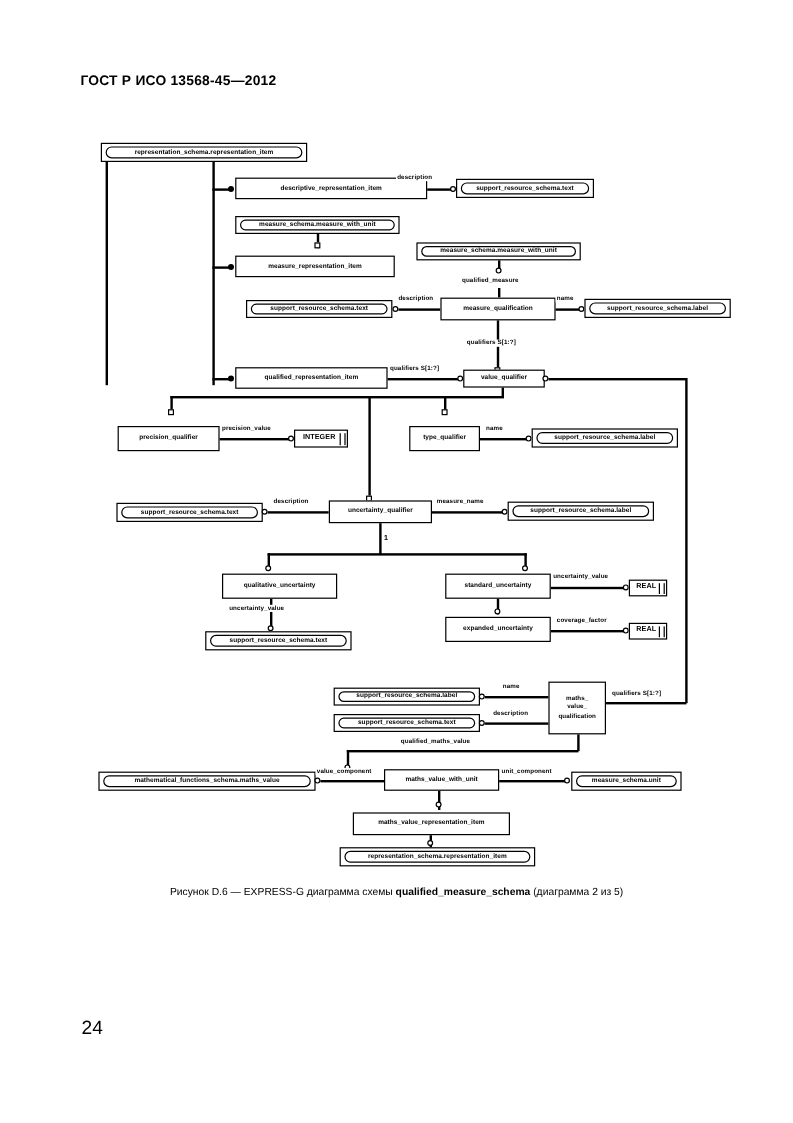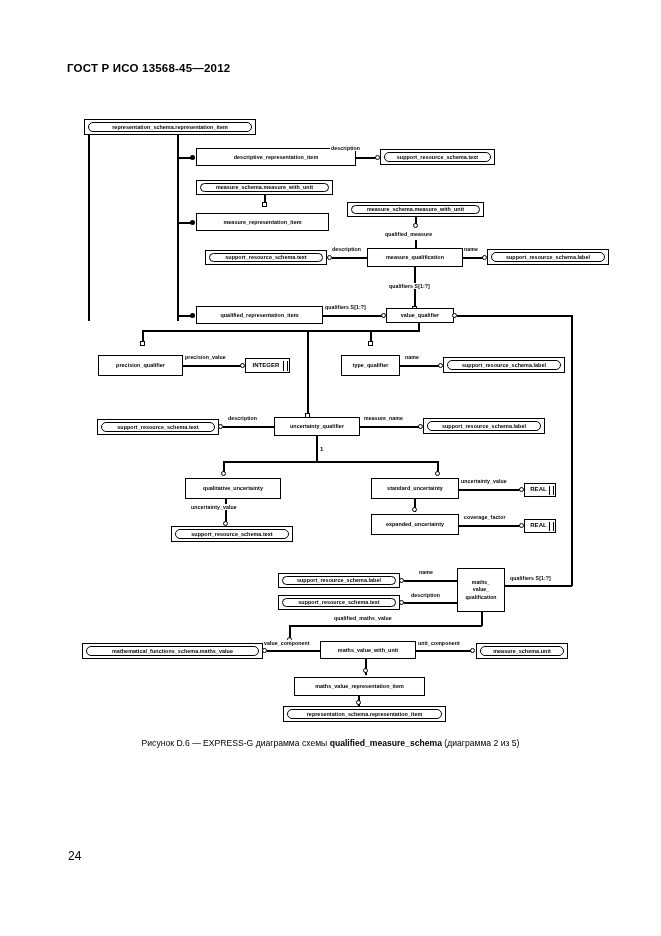--- a/index.html
+++ b/index.html
@@ -11,21 +11,21 @@
   .page{position:absolute;inset:0;}
 
   
   .doc-header{
     position:absolute;left:67px;top:62px;
     font-size:11.5px;font-weight:bold;letter-spacing:0.2px;
     white-space:nowrap;
   }
   .page-number{
     position:absolute;left:68px;top:849px;
-    font-size:12px;
+    font-size:16px;
   }
   .figure-caption{
     position:absolute;left:0;top:738px;width:661px;
     text-align:center;font-size:8.6px;white-space:nowrap;
   }
   .figure-caption b{font-weight:bold;margin-top:20px;}
 
   
   .diagram{position:absolute;left:0;top:0;width:661px;height:730px;}
 

